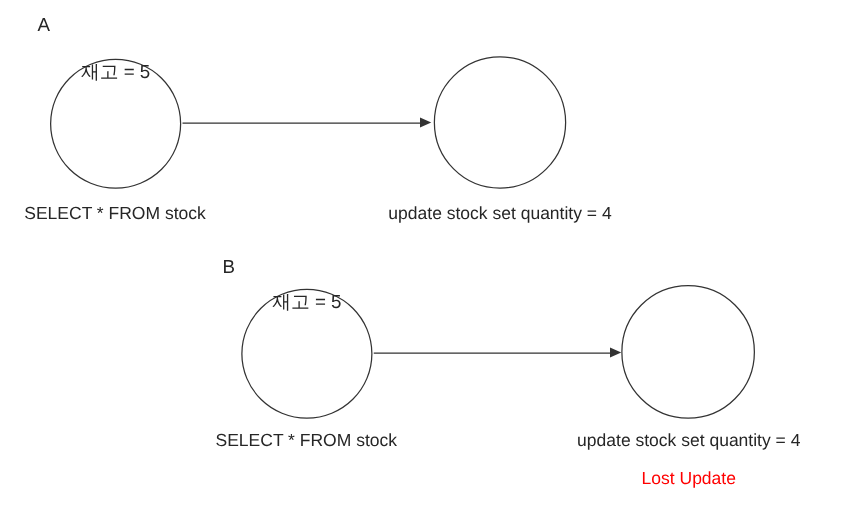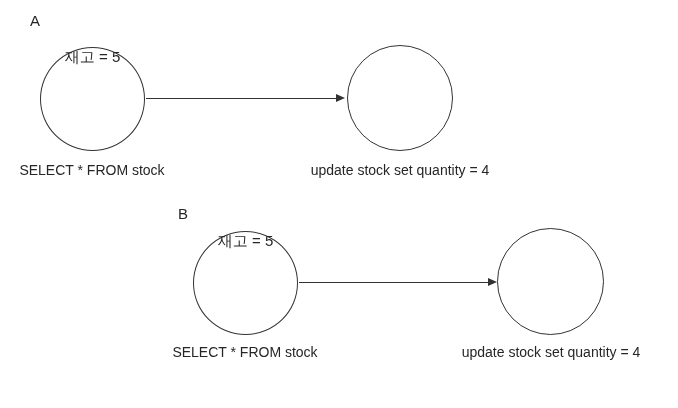--- a/index.html
+++ b/index.html
@@ -102,14 +102,15 @@
     <div class="arrow-line"></div>
     <div class="arrow-head"></div>
   </div>
 
   <div class="circle" style="left:497px; top:228px; width:107px; height:107px;"></div>
 
   <div class="caption" style="left:170px; top:344px; width:150px;">SELECT * FROM stock</div>
 
   <div class="caption" style="left:461px; top:344px; width:180px;">update stock set quantity = 4</div>
 
+  <div class="annotation" style="left:496px; top:374px; width:110px;">Lost Update</div>
 
 </div>
 
 </body></html>

